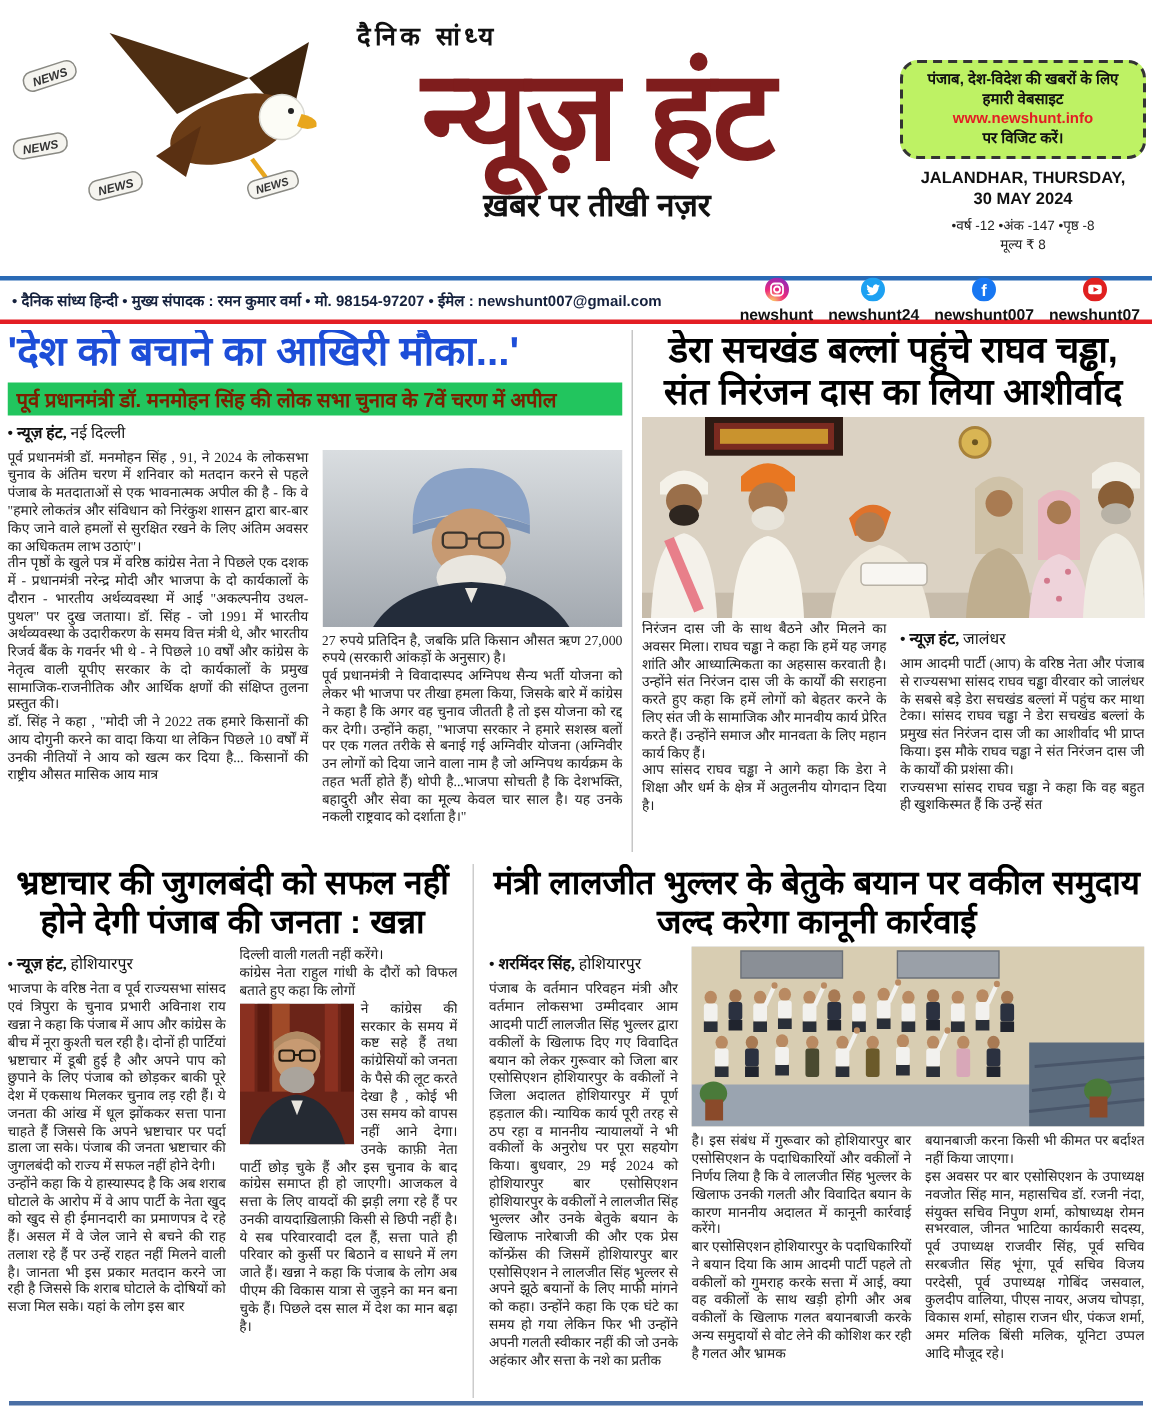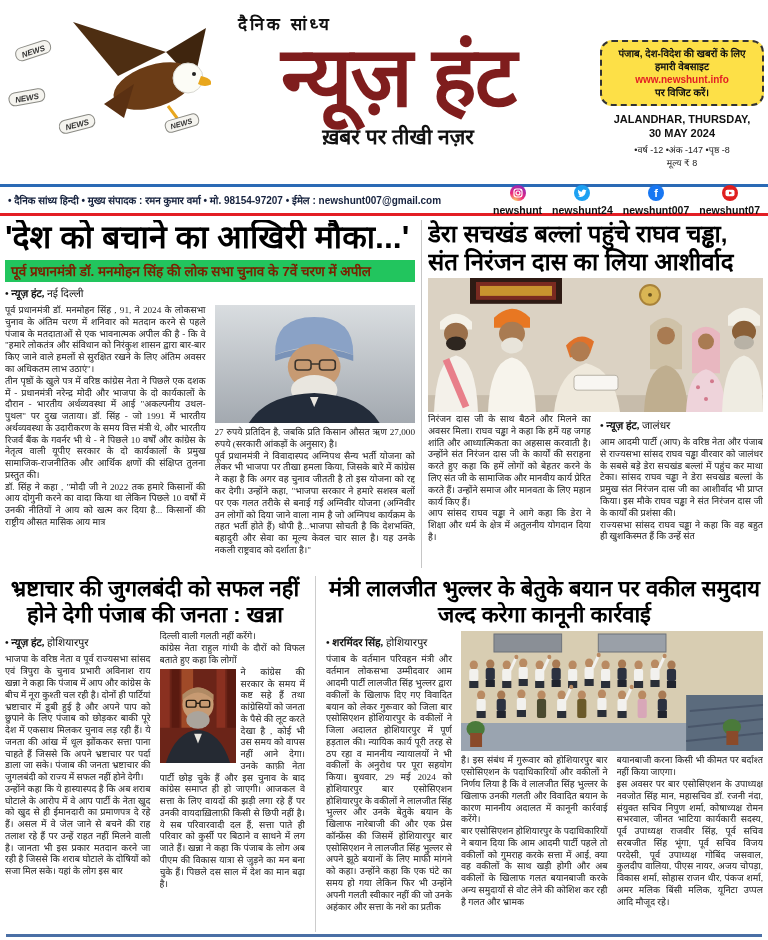--- a/index.html
+++ b/index.html
@@ -11,43 +11,43 @@
   .eagle svg{width:100%;height:100%;display:block;}
   .brand{position:absolute;left:212px;top:12px;width:372px;text-align:center;}
   .kicker{font-family:"Liberation Sans","DejaVu Sans",sans-serif;font-weight:700;font-size:17px;
           letter-spacing:3px;text-align:left;padding-left:26px;color:#111;}
   .title{font-family:"Liberation Sans","DejaVu Sans",sans-serif;font-weight:900;font-size:84px;
          line-height:1.02;color:#7f1d1d;letter-spacing:-2px;}
   .tagline{font-family:"Liberation Sans","DejaVu Sans",sans-serif;font-weight:700;font-size:21px;
            margin-top:1px;color:#111;}
   .mast-right{position:absolute;right:4px;top:40px;width:164px;text-align:center;
               font-family:"Liberation Sans","DejaVu Sans",sans-serif;}
-  .promo-box{background:#fde047;border:2px dashed #333;border-radius:12px;padding:5px 6px;
+  .promo-box{background:#bef264;border:2px dashed #333;border-radius:12px;padding:5px 6px;
              font-size:10px;font-weight:700;line-height:1.3;color:#111;}
   .promo-url{color:#e31e24;}
   .dateline{margin-top:7px;font-weight:700;font-size:11px;line-height:1.25;color:#111;}
   .edition-meta{font-size:9px;margin-top:2px;color:#222;}
   .price{font-size:9px;color:#222;}
   
   .infobar{height:26px;border-top:3px solid #2a6ab5;border-bottom:3px solid #e31e24;
            display:flex;align-items:center;padding:0 8px;
            font-family:"Liberation Sans","DejaVu Sans",sans-serif;background:#fff;}
   .infobar-left{font-size:10px;font-weight:700;color:#15213d;white-space:nowrap;overflow:hidden;}
   .social{margin-left:auto;display:flex;gap:10px;align-items:center;}
   .social-item{display:flex;align-items:center;gap:3px;font-size:10.5px;font-weight:700;color:#111;flex-direction:column;}
   .icon16{width:16px;height:16px;display:block;}
   
   .top-row{display:flex;height:348px;overflow:hidden;padding:4px 5px 0;gap:6px;}
   .art-left{width:410px;overflow:hidden;}
   .vdiv{width:1px;background:#c6c6c6;}
   .art-right{flex:1;overflow:hidden;}
-  .headline-xl{font-family:"Liberation Sans","DejaVu Sans",sans-serif;font-weight:900;font-size:32px;
-               line-height:1.1;margin:0;color:#000000;}
+  .headline-xl{font-family:"Liberation Sans","DejaVu Sans",sans-serif;font-weight:900;font-size:27px;
+               line-height:1.1;margin:0;color:#1d4ed8;}
   .headline-l{font-family:"Liberation Sans","DejaVu Sans",sans-serif;font-weight:900;font-size:24px;
-              line-height:1.15;margin:0;color:#000;}
+              line-height:1.15;margin:0;color:#000;text-align:center;}
   .headline-m{font-family:"Liberation Sans","DejaVu Sans",sans-serif;font-weight:900;font-size:22px;
               line-height:1.17;margin:0 0 4px;color:#000;text-align:center;}
   .subhead{background:#22c55e;color:#7b2000;font-family:"Liberation Sans","DejaVu Sans",sans-serif;
            font-weight:700;font-size:13.5px;padding:2px 6px;margin:5px 0 2px;}
   .byline{font-size:10.5px;margin:4px 0 5px;color:#111;}
   .byline-name{font-weight:700;}
   .cols{display:flex;gap:9px;}
   .col{flex:1;min-width:0;overflow:hidden;}
   .txt{font-size:9.2px;line-height:1.28;text-align:justify;white-space:pre-line;color:#222;}
   .photo{background:#cfcfcf;overflow:hidden;}

